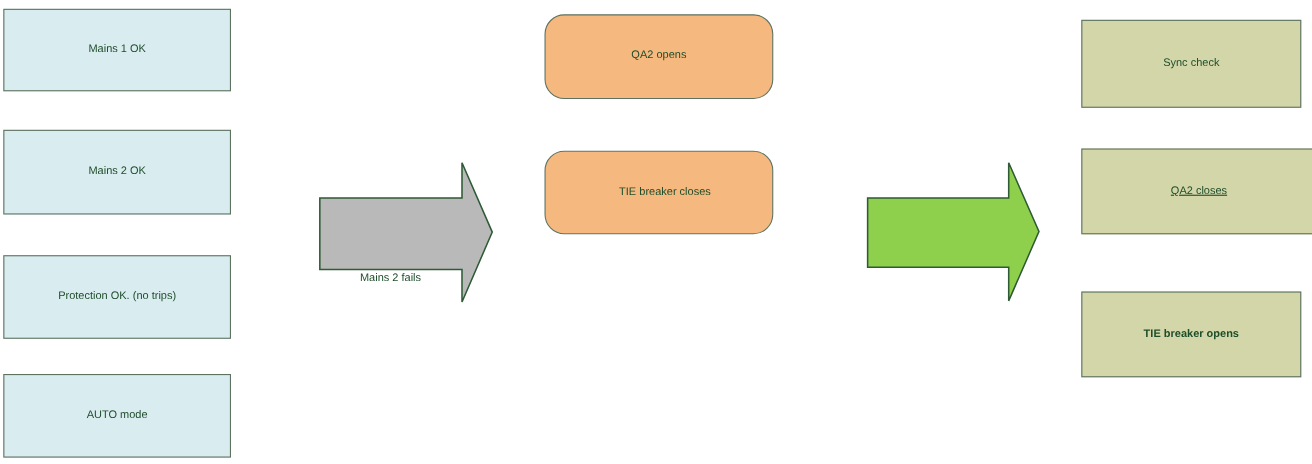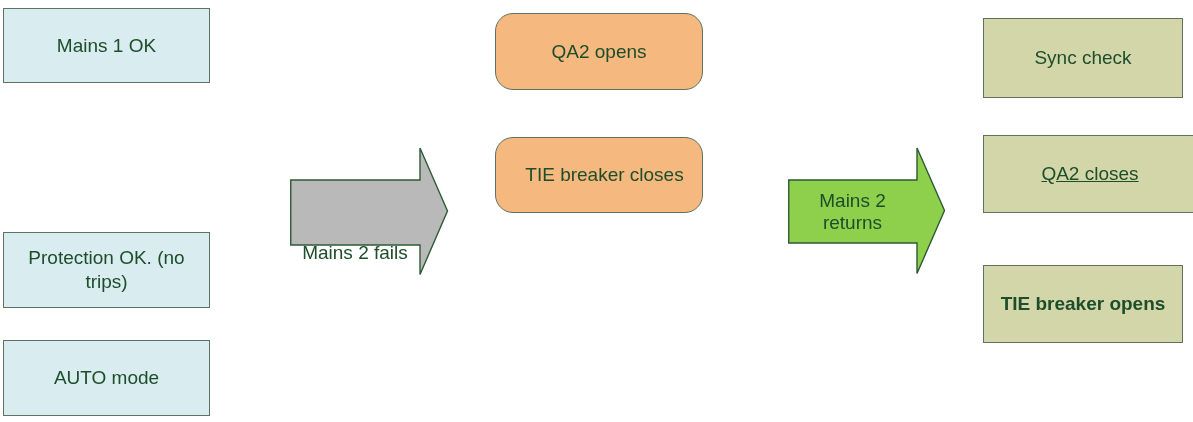--- a/index.html
+++ b/index.html
@@ -8,21 +8,21 @@
     background: var(--background, #ffffff);
     font-family: "Liberation Sans", sans-serif;
   }
   .canvas {
     position: relative;
     width: 1193px;
     height: 422px;
     background: var(--background, #ffffff);
     overflow: hidden;
     color: var(--text, #1e4d2b);
-    font-size: 19px;
+    font-size: 10px;
   }
   .box {
     position: absolute;
     box-sizing: border-box;
     border: 1px solid var(--box-border, #5d7360);
     display: flex;
     align-items: center;
     justify-content: center;
     text-align: center;
     padding: 4px 10px;
@@ -45,20 +45,23 @@
   }
 </style>
 </head>
 <body>
 
 <div class="canvas">
 
   <div class="box pre" style="left:3px; top:8px; width:207px; height:75px;">
     <span>Mains 1 OK</span>
   </div>
+  <div class="box pre" style="left:3px; top:118px; width:207px; height:77px;">
+    <span>Mains 2 OK</span>
+  </div>
   <div class="box pre" style="left:3px; top:340px; width:207px; height:76px;">
     <span>AUTO mode</span>
   </div>
   <div class="box pre" style="left:3px; top:232px; width:207px; height:76px;">
     <span>Protection OK. (no trips)</span>
   </div>
 
   <svg class="arrow-svg" style="left:290px; top:147px;" width="159" height="129">
     <polygon points="0.75,33 130,33 130,1 157.5,64 130,127.5 130,98 0.75,98" style="fill:var(--fail-arrow-fill); stroke:var(--arrow-border); stroke-width:1.4;"></polygon>
   </svg>
@@ -67,21 +70,20 @@
   <div class="box fail" style="left:495px; top:13px; width:208px; height:77px;">
     <span>QA2 opens</span>
   </div>
   <div class="box fail" style="left:495px; top:137px; width:208px; height:76px;padding-left:21px;">
     <span>TIE breaker closes</span>
   </div>
 
   <svg class="arrow-svg" style="left:788px; top:147px;" width="159" height="128">
     <polygon points="0.75,33 129,33 129,1 156.5,63.5 129,126.5 129,96 0.75,96" style="fill:var(--return-arrow-fill); stroke:var(--arrow-border); stroke-width:1.4;"></polygon>
   </svg>
-  <div class="arrow-label" style="left:788px; top:180px; width:129px; height:63px;">Mains 2 returns</div>
 
   <div class="box restore" style="left:983px; top:18px; width:200px; height:80px;text-align:right;">
     <span>Sync check</span>
   </div>
   <div class="box restore" style="left:983px; top:135px; width:214px; height:78px;text-decoration:underline;">
     <span>QA2 closes</span>
   </div>
   <div class="box restore" style="left:983px; top:265px; width:200px; height:78px;font-weight:bold;">
     <span>TIE breaker opens</span>
   </div>

